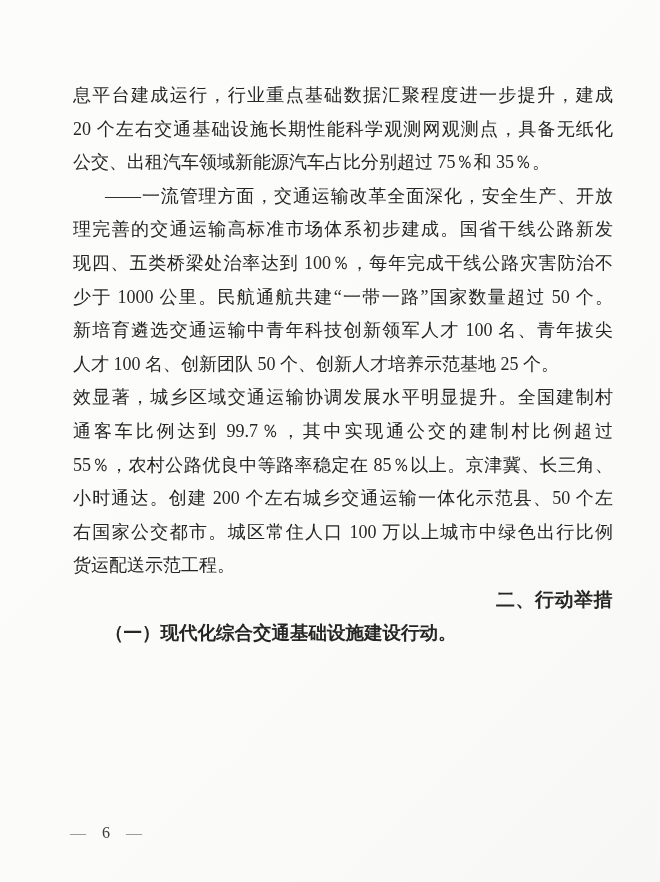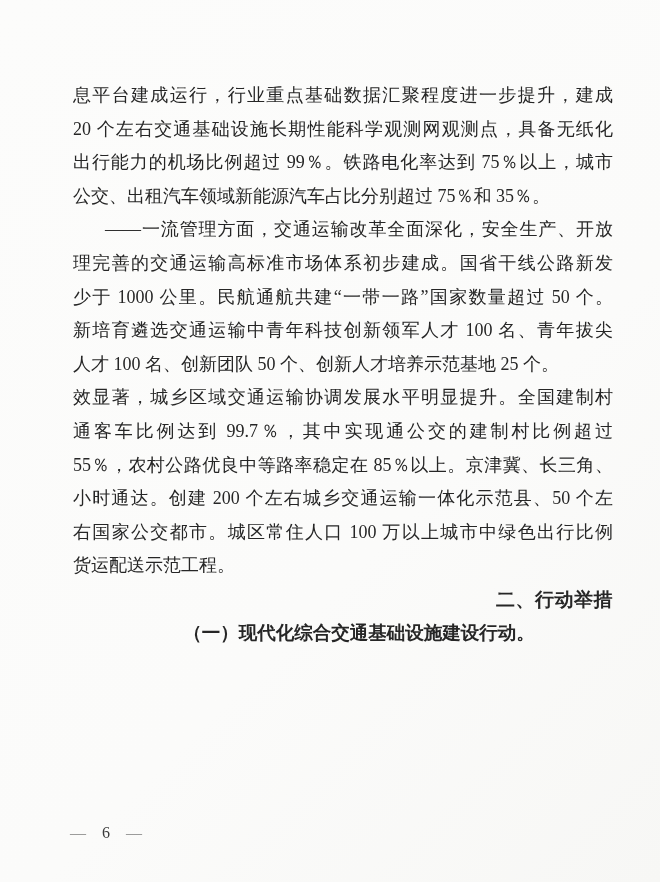--- a/index.html
+++ b/index.html
@@ -45,21 +45,20 @@
   .line.heading {
     font-family: "Liberation Sans", "DejaVu Sans", sans-serif;
     font-weight: 700;
     font-size: 19px;
     letter-spacing: 0.5px;
     text-align: right;
   }
   .line.subheading {
     font-weight: 700;
     font-size: 18.5px;
-    text-align: center;
   }
   .page-footer {
     position: absolute;
     left: 70px;
     top: 824px;
     font-size: 16px;
     color: #4a4a4a;
     letter-spacing: 2px;
     display: flex;
     align-items: center;
@@ -75,24 +74,24 @@
 </style>
 </head>
 <body>
 
 <div class="page">
 
   <div class="text-block">
 
   <div class="line body justify">息平台建成运行，行业重点基础数据汇聚程度进一步提升，建成</div>
       <div class="line body justify">20 个左右交通基础设施长期性能科学观测网观测点，具备无纸化</div>
-      <div class="line body justify">出行能力的机场比例超过 99％。铁路电化率达到 75％以上，城市</div>
       <div class="line body">公交、出租汽车领域新能源汽车占比分别超过 75％和 35％。</div>
       <div class="line body justify indent">——一流管理方面，交通运输改革全面深化，安全生产、开放</div>
       <div class="line body justify">理完善的交通运输高标准市场体系初步建成。国省干线公路新发</div>
+      <div class="line body justify">现四、五类桥梁处治率达到 100％，每年完成干线公路灾害防治不</div>
       <div class="line body justify">少于 1000 公里。民航通航共建“一带一路”国家数量超过 50 个。</div>
       <div class="line body justify">新培育遴选交通运输中青年科技创新领军人才 100 名、青年拔尖</div>
       <div class="line body">人才 100 名、创新团队 50 个、创新人才培养示范基地 25 个。</div>
       <div class="line body justify">效显著，城乡区域交通运输协调发展水平明显提升。全国建制村</div>
       <div class="line body justify">通客车比例达到 99.7％，其中实现通公交的建制村比例超过</div>
       <div class="line body justify">55％，农村公路优良中等路率稳定在 85％以上。京津冀、长三角、</div>
       <div class="line body justify">小时通达。创建 200 个左右城乡交通运输一体化示范县、50 个左</div>
       <div class="line body justify">右国家公交都市。城区常住人口 100 万以上城市中绿色出行比例</div>
       <div class="line body">货运配送示范工程。</div>
       <div class="line heading indent">二、行动举措</div>

